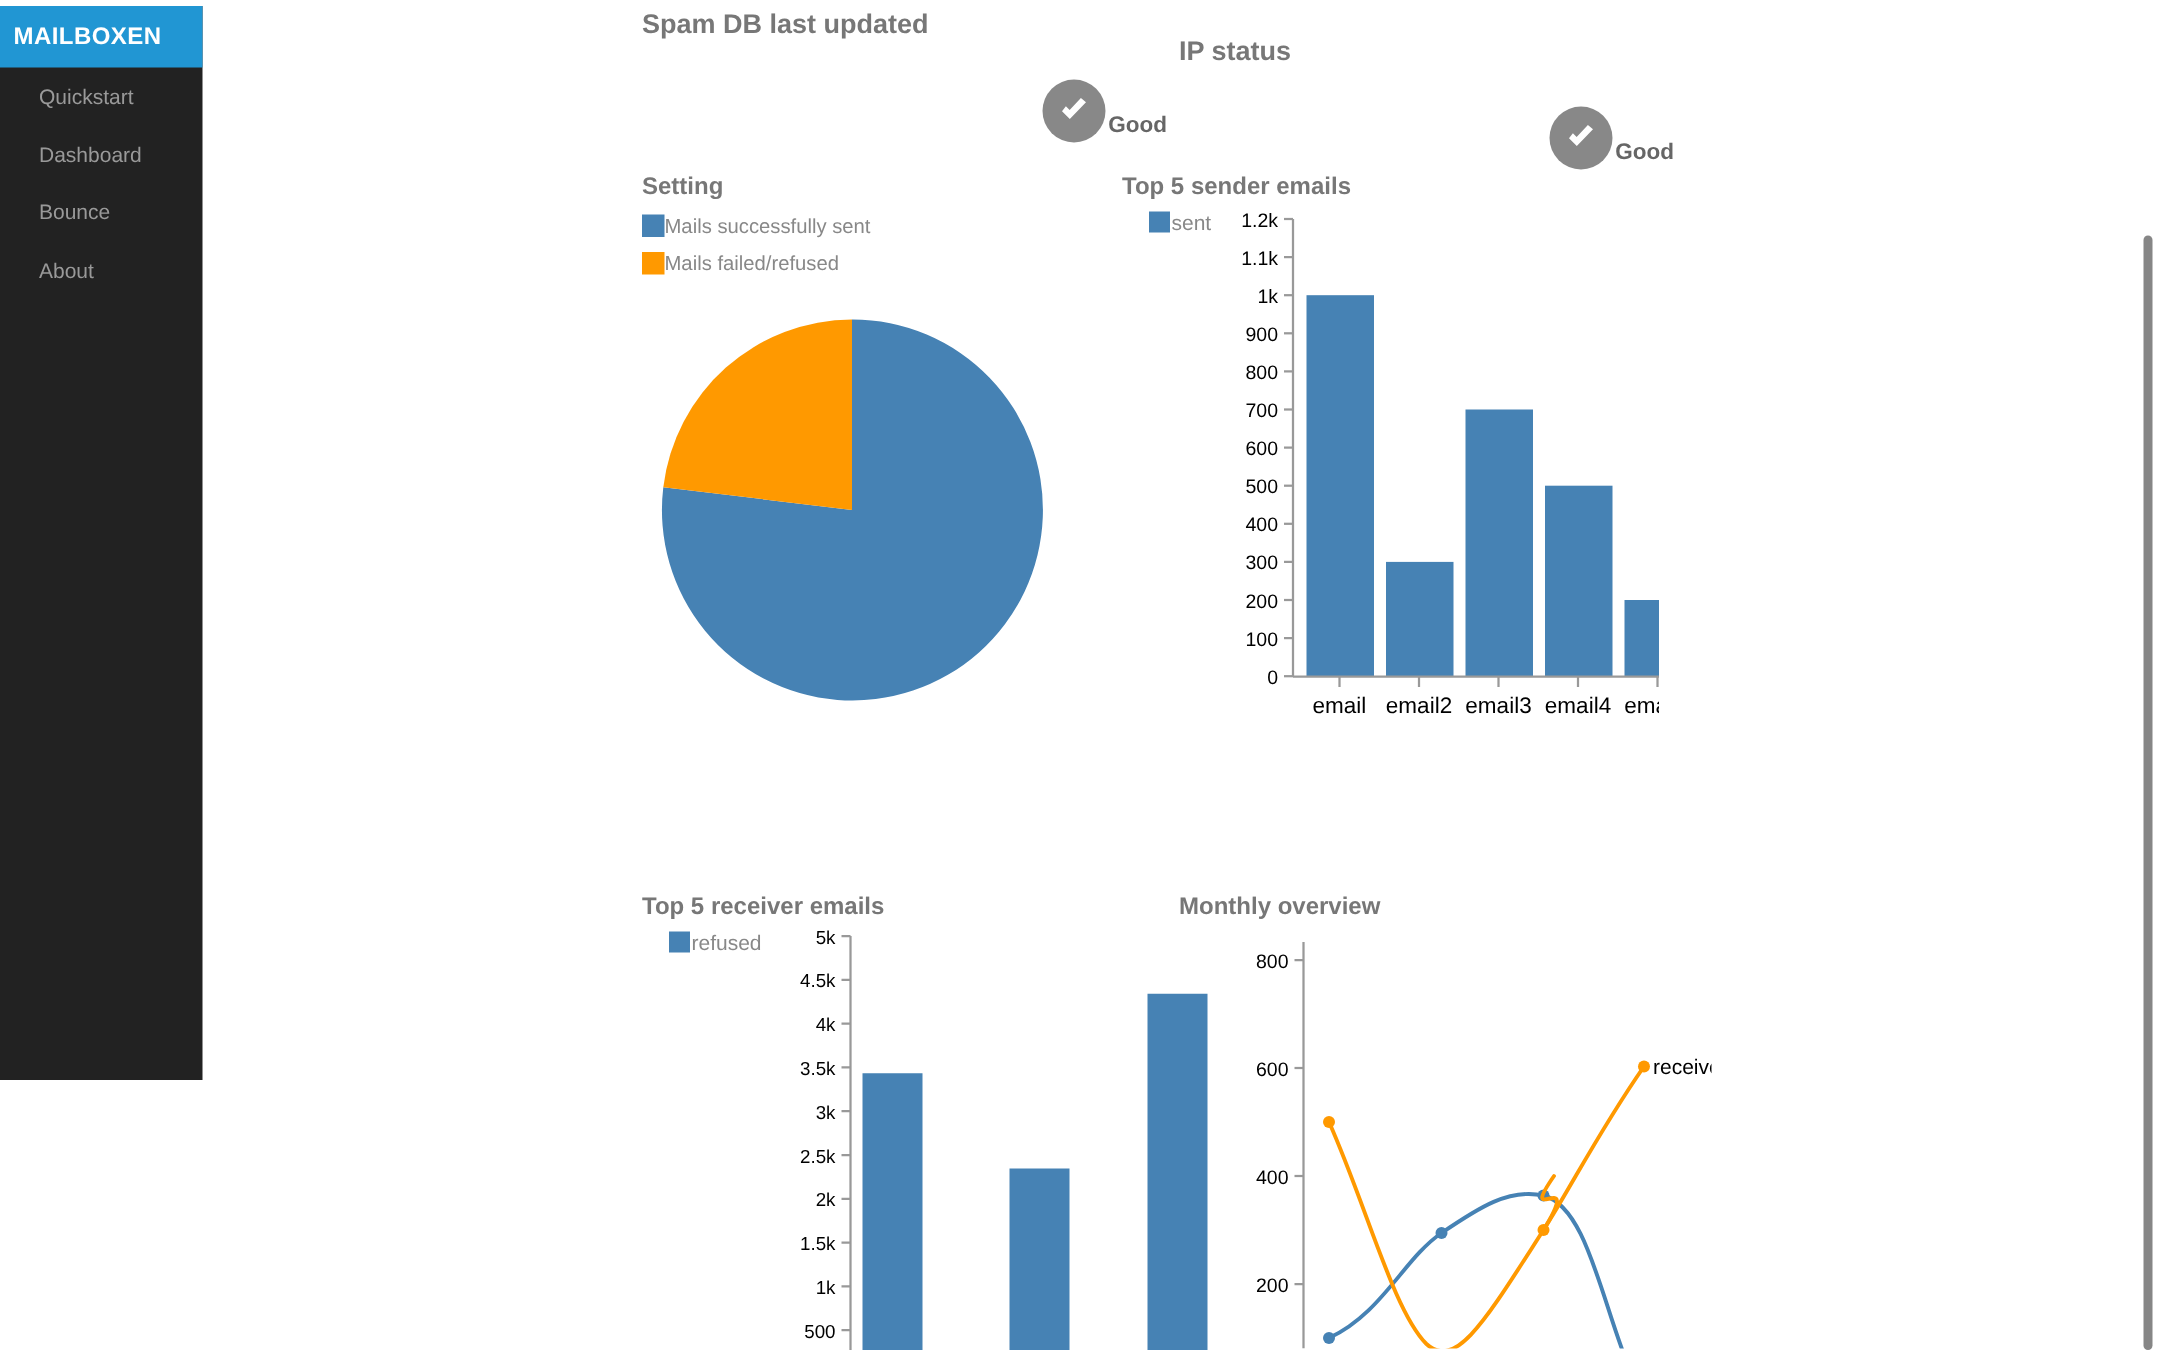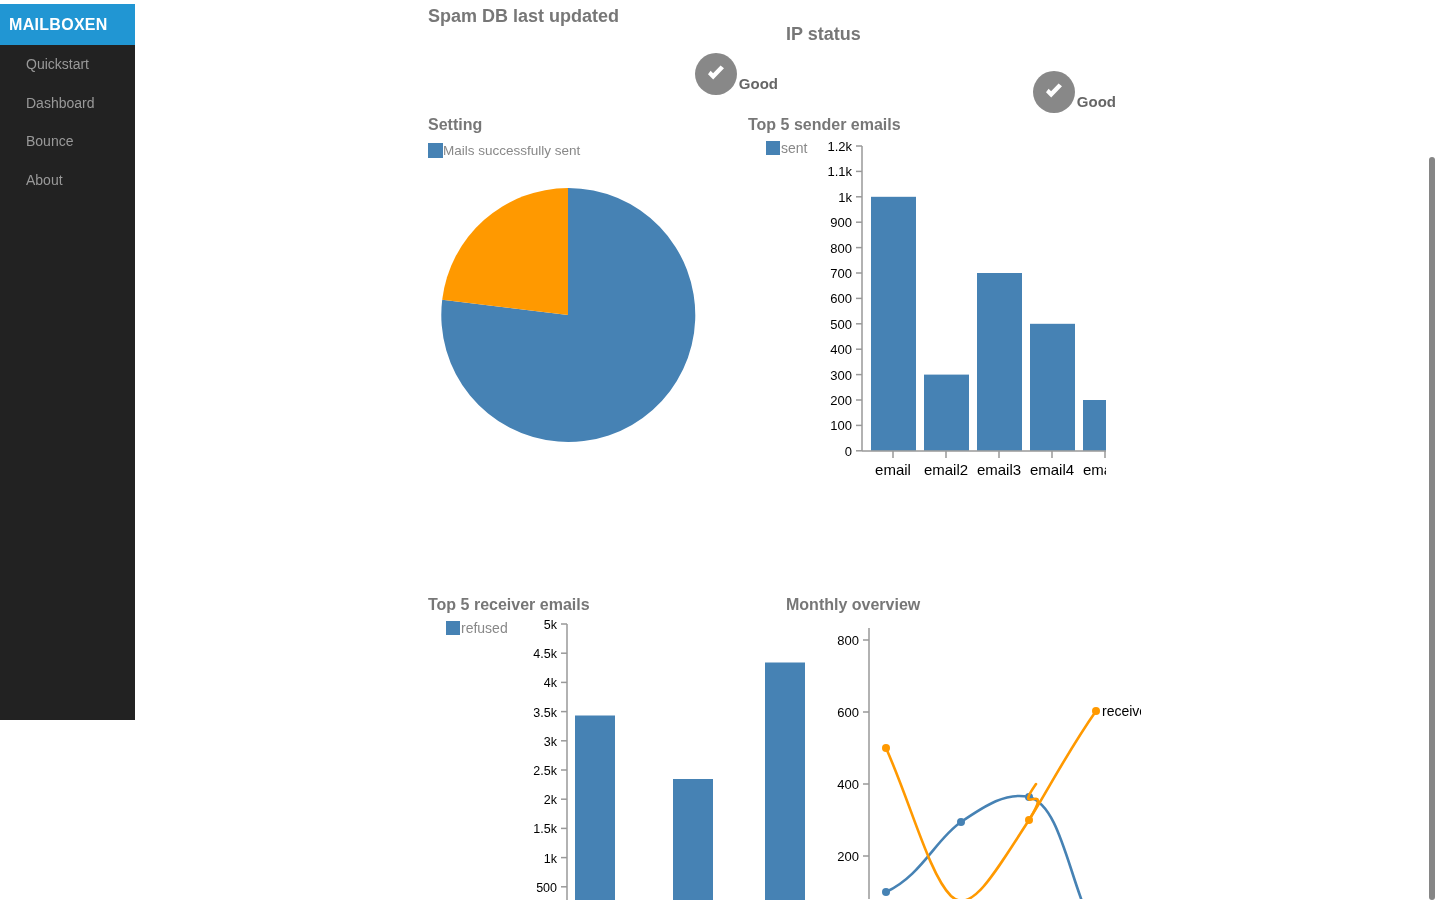--- a/index.html
+++ b/index.html
@@ -111,20 +111,24 @@
       </div>
     </div>
 
     <div class="panel" style="left:293px;top:116px;width:350px;">
       <h3 class="bounce-title">Setting</h3>
 
       <div class="legend-v">
         <div class="legend-v-row">
           <span class="sw" style="background:#4682b4"></span>
           <span class="legend-v-text">Mails successfully sent</span>
+        </div>
+        <div class="legend-v-row">
+          <span class="sw" style="background:#ff9900"></span>
+          <span class="legend-v-text">Mails failed/refused</span>
         </div>
       </div>
 
       <div style="margin-top:18px;">
         <svg width="300" height="270" viewBox="0 0 300 270">
 
           <path d="M140 135 L140 8 A127 127 0 1 1 14.2 119.8 Z" fill="#4682b4"></path>
 
           <path d="M140 135 L14.2 119.8 A127 127 0 0 1 140 8 Z" fill="#ff9900"></path>
         </svg>

